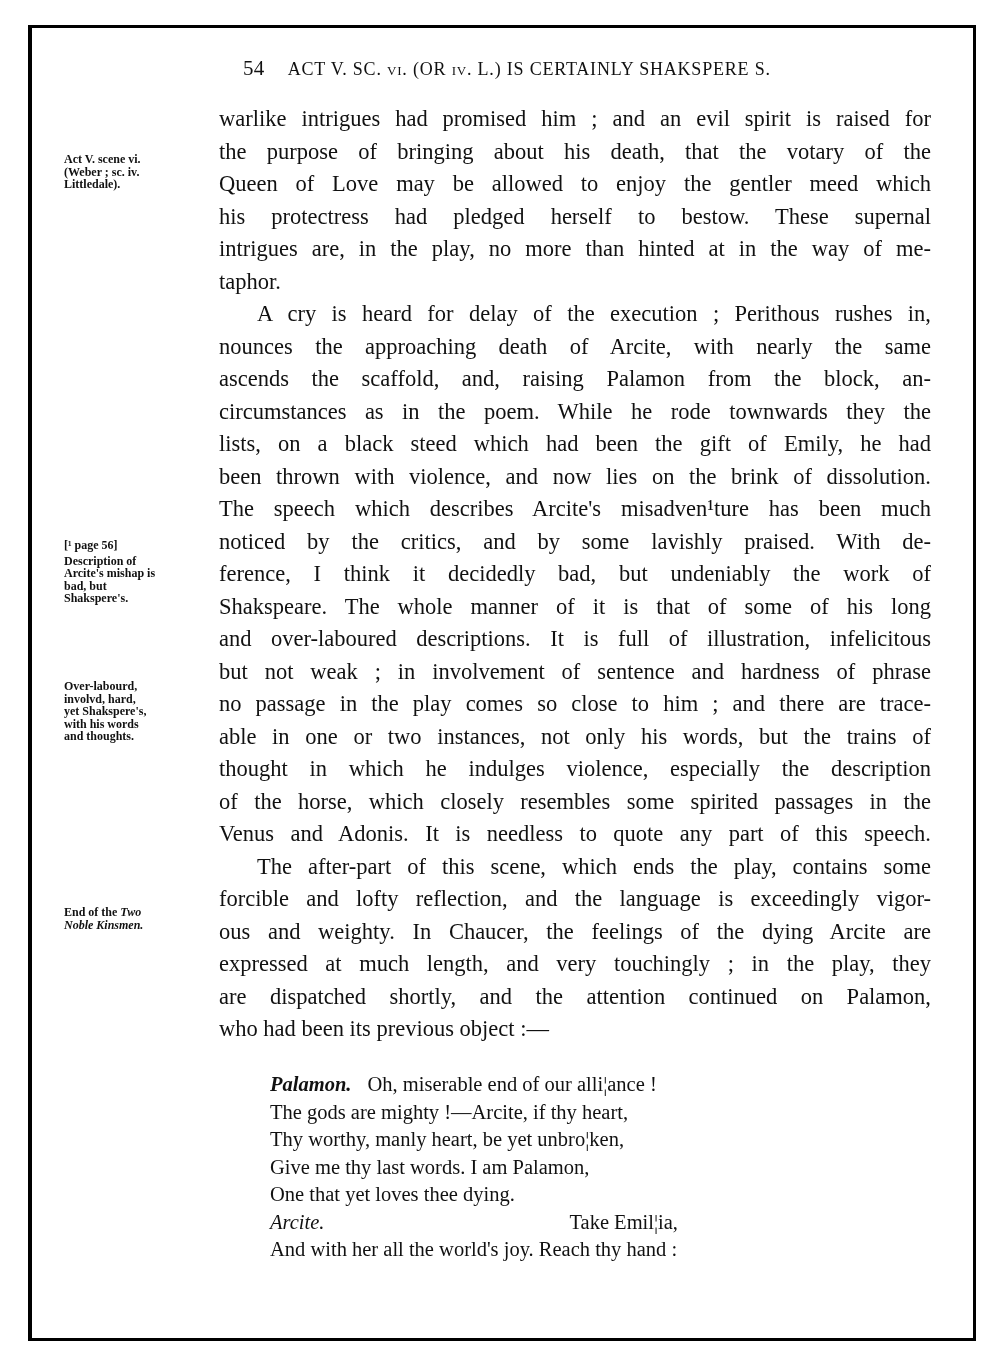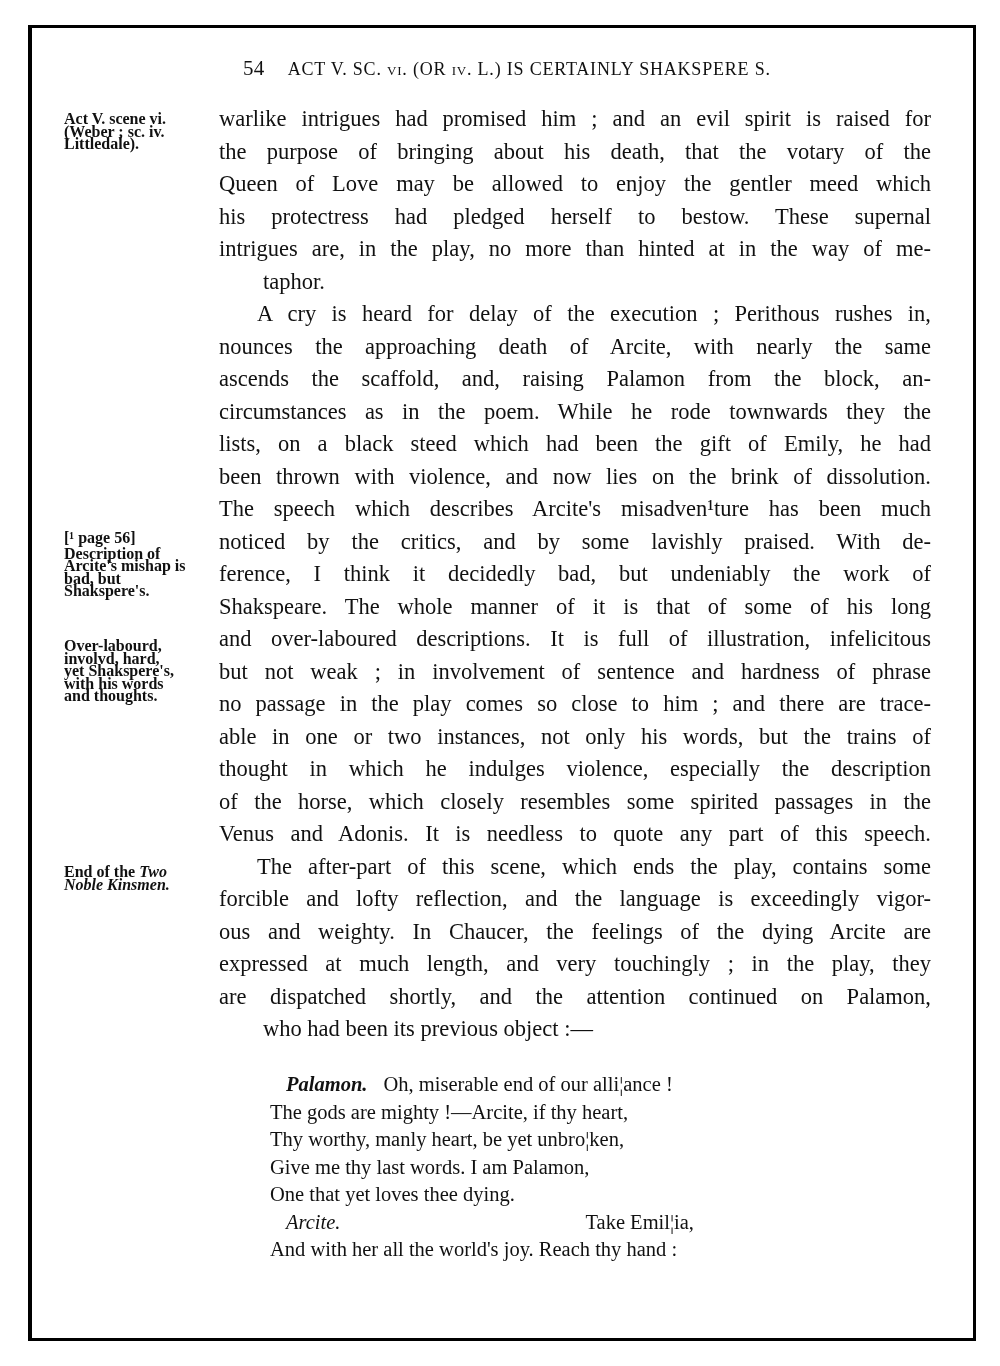--- a/index.html
+++ b/index.html
@@ -41,23 +41,24 @@
     }
     .running-head .title {
       font-variant: small-caps;
       font-size: 18px;
       letter-spacing: 0.8px;
     }
     .sidenote {
       position: absolute;
       left: 64px;
       width: 150px;
-      font-size: 16px;
+      font-size: 12px;
       line-height: 12.5px;
       font-weight: bold;
+      margin-top: 40px;
     }
     .sidenote .it { font-style: italic; }
     .main-text {
       position: absolute;
       left: 219px;
       width: 712px;
       top: 103px;
       font-size: 22.5px;
       line-height: 32.5px;
       text-align: justify;
@@ -65,21 +66,20 @@
     .line {
       display: block;
       text-align: justify;
       text-align-last: justify;
       white-space: nowrap;
       height: 32.5px;
       overflow: visible;
     }
     .line.last {
       text-align-last: left;
-      margin-left: 44px;
     }
     .line.indent { padding-left: 38px; }
     .drama {
       position: absolute;
       left: 270px;
       top: 1071px;
       width: 660px;
       font-size: 20.5px;
       line-height: 27.5px;
     }
@@ -90,21 +90,20 @@
       padding-right: 0;
     }
     .drama .stage .paren { font-style: normal; }
     .drama .vline {
       display: block;
       white-space: nowrap;
     }
     .drama .speaker {
       font-style: italic;
       font-weight: bold;
-      margin-left: 16px;
     }
     .drama .speaker.light {
       font-weight: normal;
     }
     .drama .gap { display: inline-block; width: 16px; }
     .drama .gap-wide { display: inline-block; width: 245px; }
   </style>
 </head>
 <body>
 
@@ -114,21 +113,21 @@
   <span class="page-num">54</span>
   <span class="title">ACT V. SC. vi. (OR iv. L.) IS CERTAINLY SHAKSPERE S.</span>
 </div>
 
 <div class="sidenote" style="top:113px;">
   <div>Act V. scene vi.</div>
   <div>(Weber ; sc. iv.</div>
   <div>Littledale).</div>
 </div>
 
-<div class="sidenote" style="top:532px;">
+<div class="sidenote" style="top:499px;">
   <div style="margin-bottom:3px;">[¹ page 56]</div>
   <div>Description of</div>
   <div>Arcite's mishap is</div>
   <div>bad, but</div>
   <div>Shakspere's.</div>
 </div>
 
 <div class="sidenote" style="top:640px;">
   <div>Over-labourd,</div>
   <div>involvd, hard,</div>

